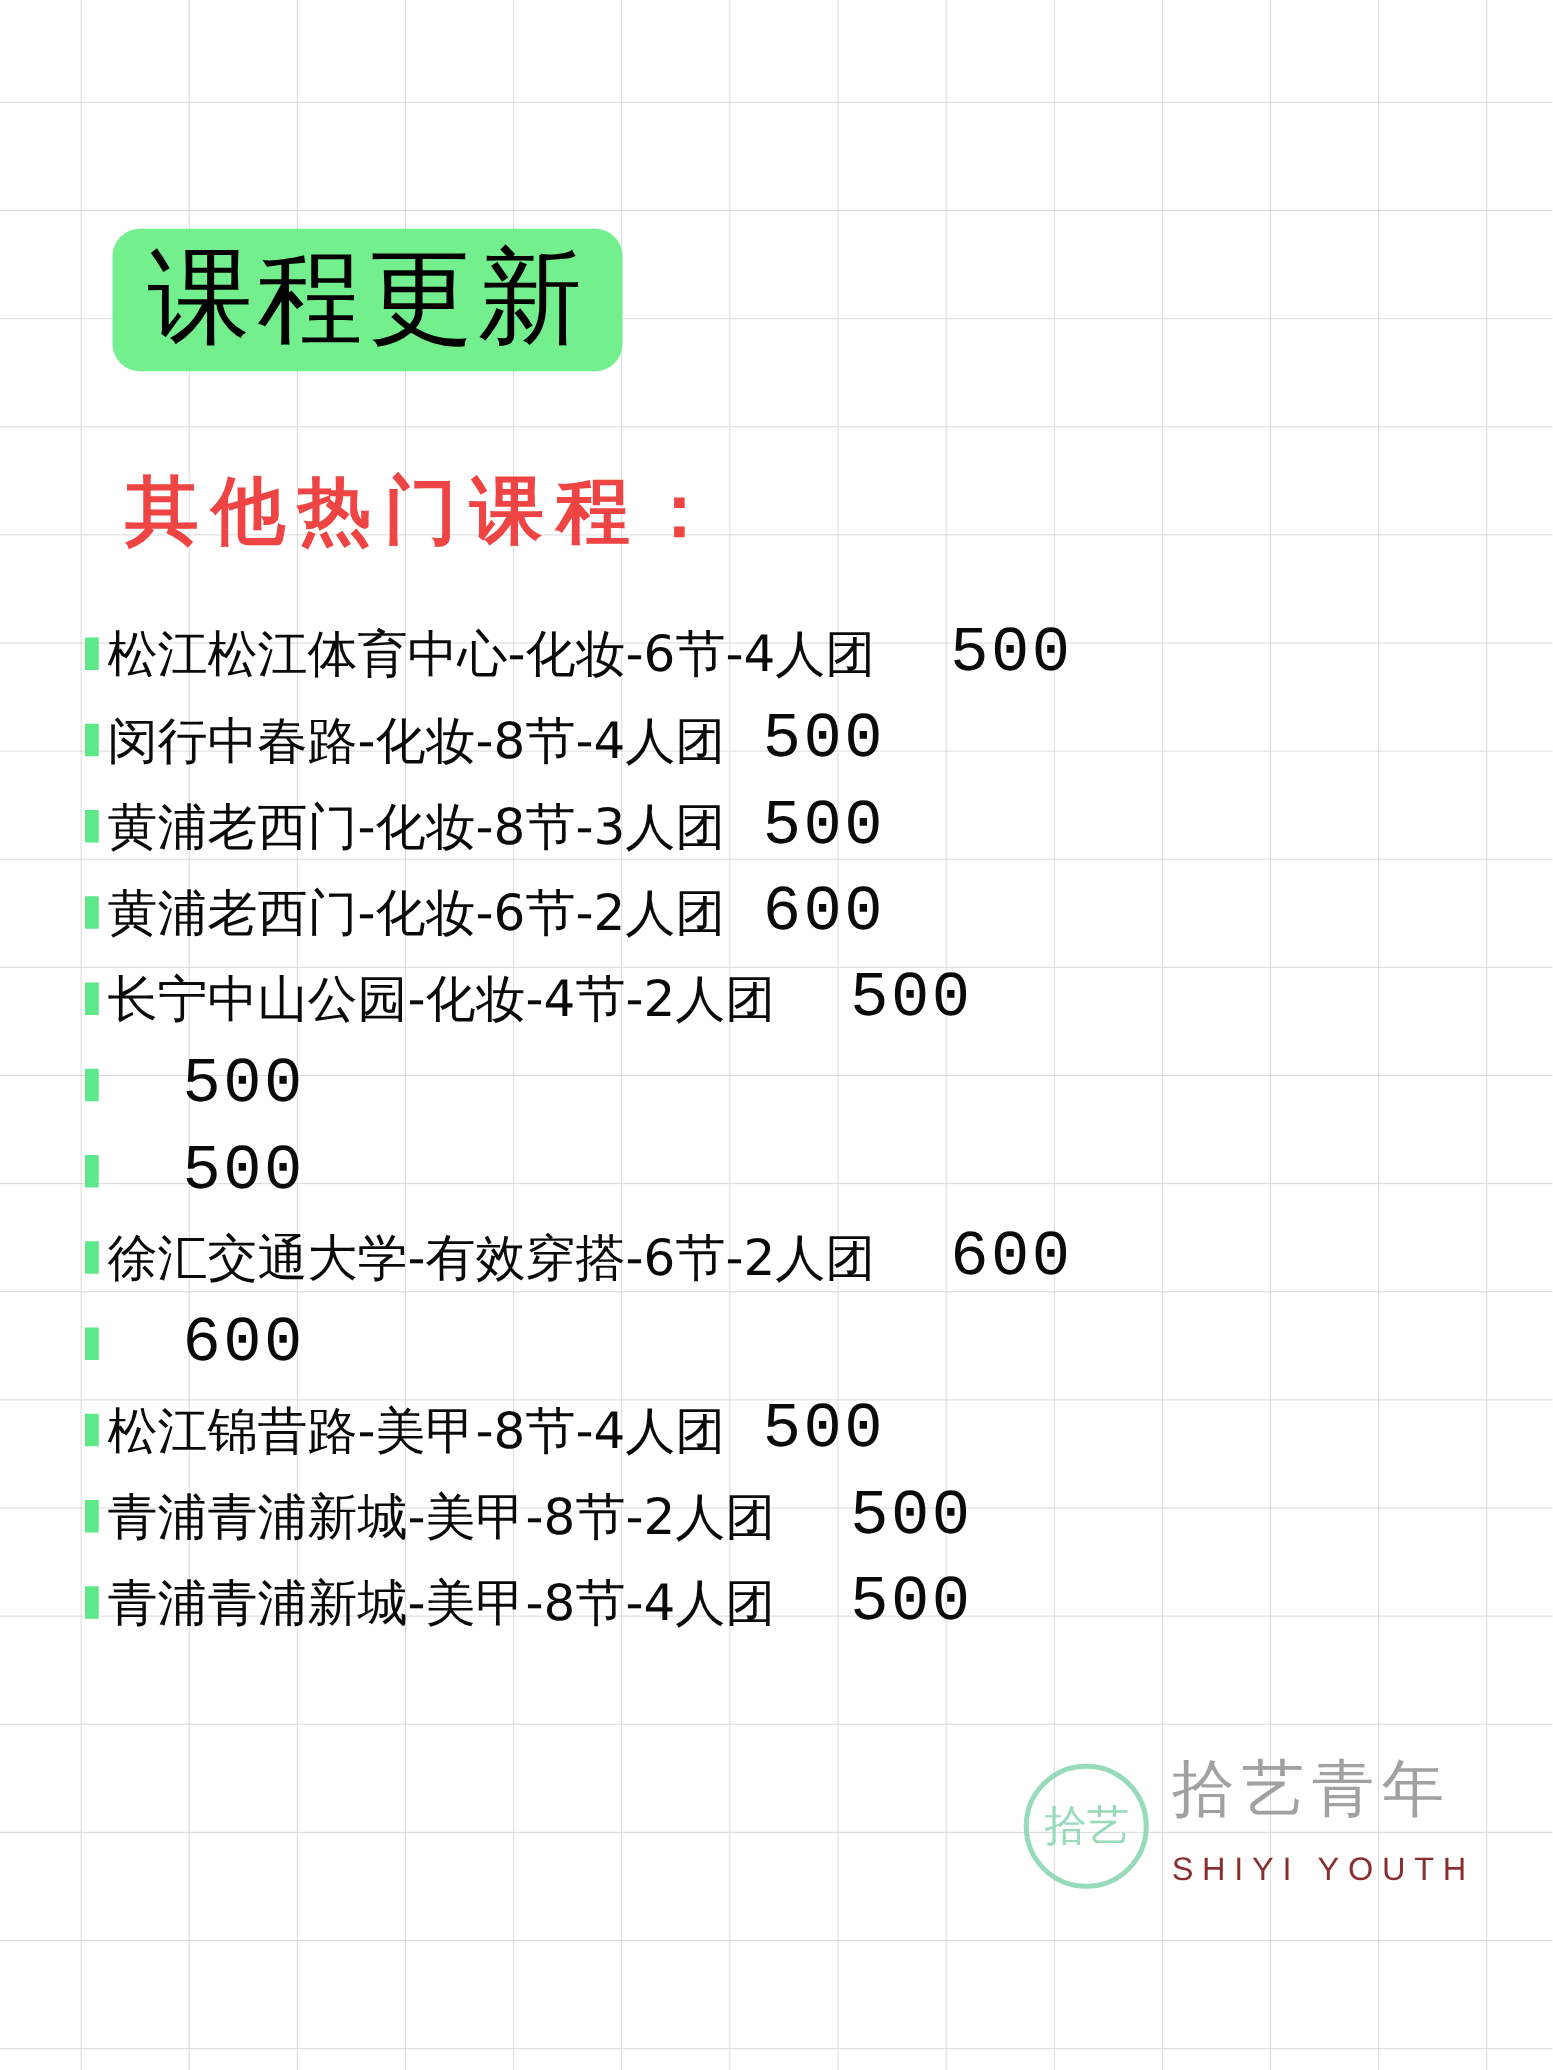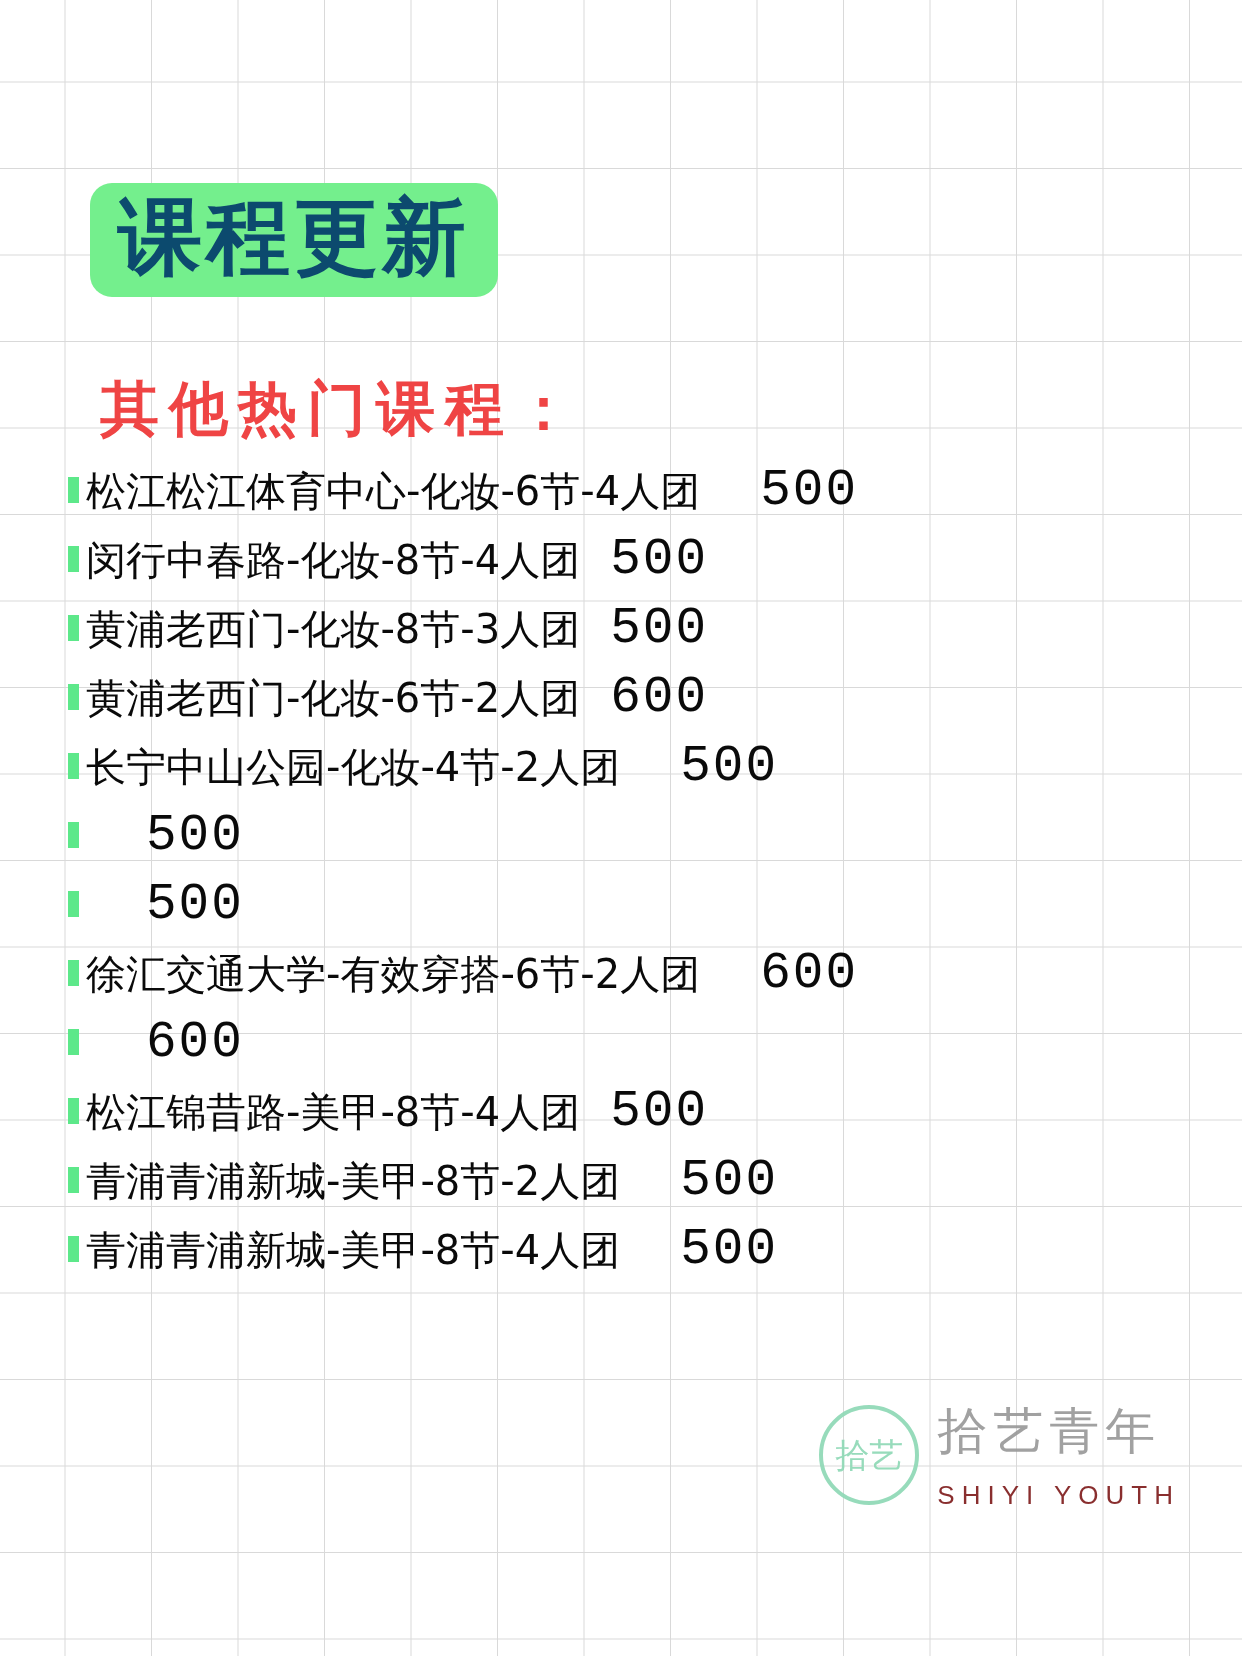--- a/index.html
+++ b/index.html
@@ -41,23 +41,23 @@
   }
   .title-highlight {
     display: inline-block;
     background: #74ef8d;
     border-radius: 22px;
     padding: 10px 28px 16px 28px;
   }
   .title-text {
     font-family: "DejaVu Sans", "Liberation Sans", sans-serif;
     font-size: 84px;
-    font-weight: bold;
+    font-weight: normal;
     line-height: 1.05;
-    color: #0c4a6e;
+    color: #000000;
     letter-spacing: 4px;
     white-space: nowrap;
     text-align: right;
   }
 
   
   .subtitle {
     position: absolute;
     left: 100px;
     top: 370px;
@@ -66,21 +66,21 @@
     font-weight: bold;
     color: #ef4444;
     letter-spacing: 10px;
     white-space: nowrap;
   }
 
   
   #course-list {
     position: absolute;
     left: 68px;
-    top: 463px;
+    top: 496px;
     width: 1100px;
   }
   .course-row {
     display: flex;
     align-items: flex-start;
     height: 69px;
   }
   .bullet {
     flex: 0 0 auto;
     width: 11px;
@@ -105,21 +105,21 @@
     white-space: pre;
     letter-spacing: 2px;
   }
 
   
   #watermark {
     position: absolute;
     right: 62px;
     bottom: 145px;
     display: flex;
-    align-items: flex-start;
+    align-items: flex-end;
     opacity: 0.92;
   }
   .wm-logo {
     width: 92px;
     height: 92px;
     border: 4px solid #8fd9b6;
     border-radius: 50%;
     display: flex;
     align-items: center;
     justify-content: center;

